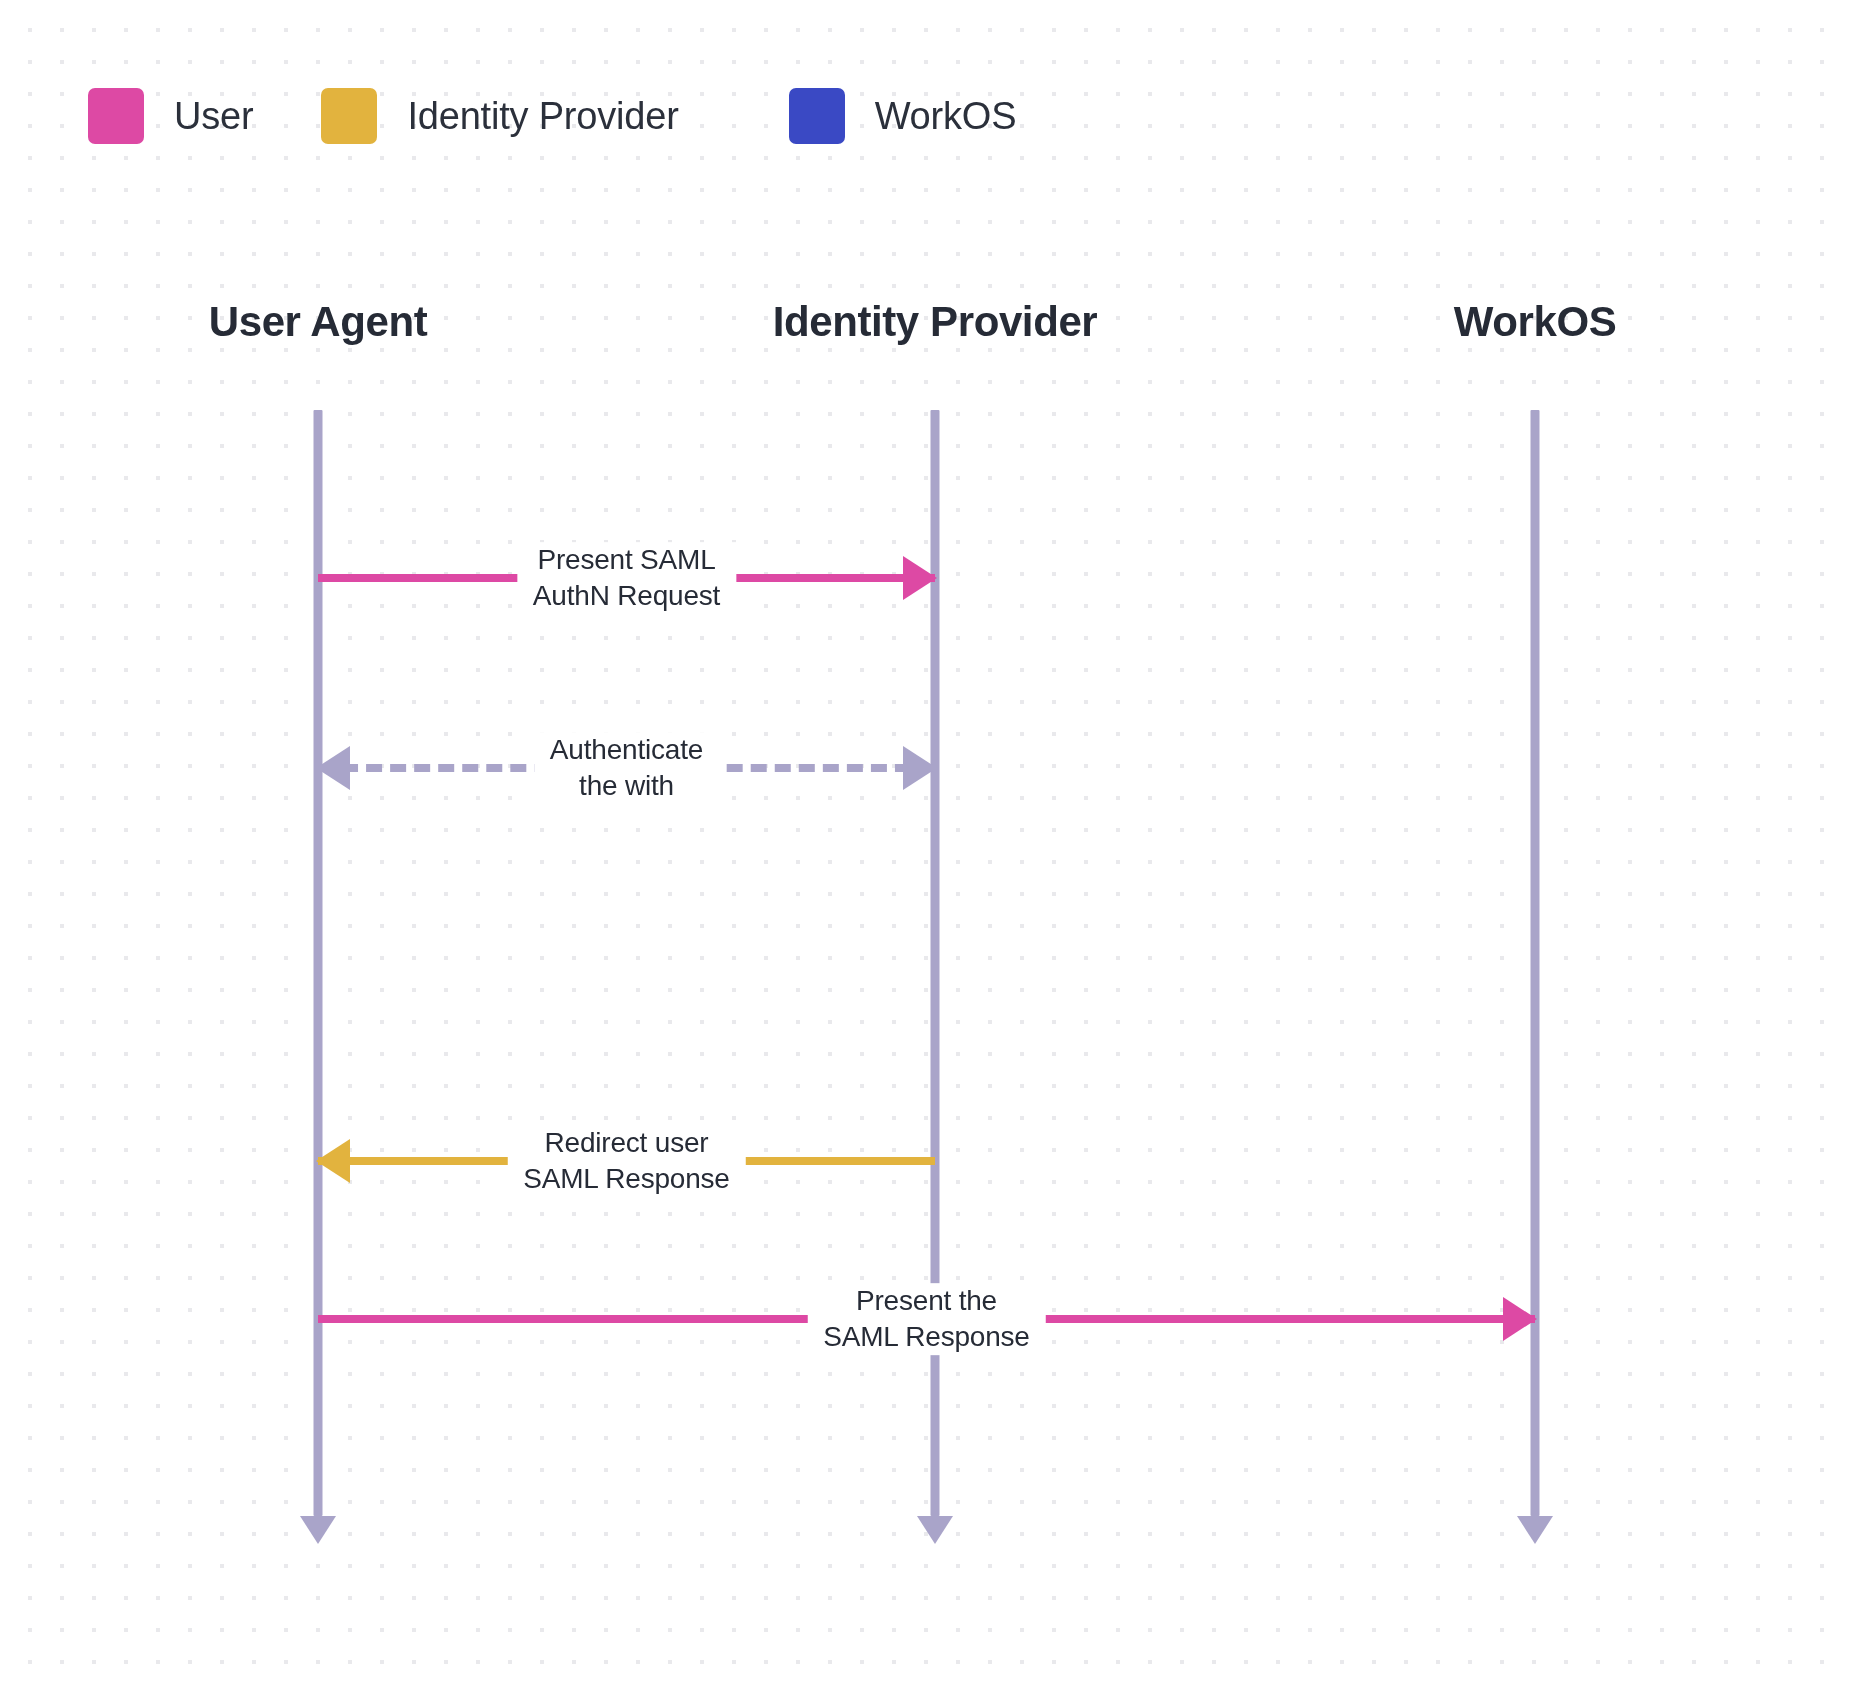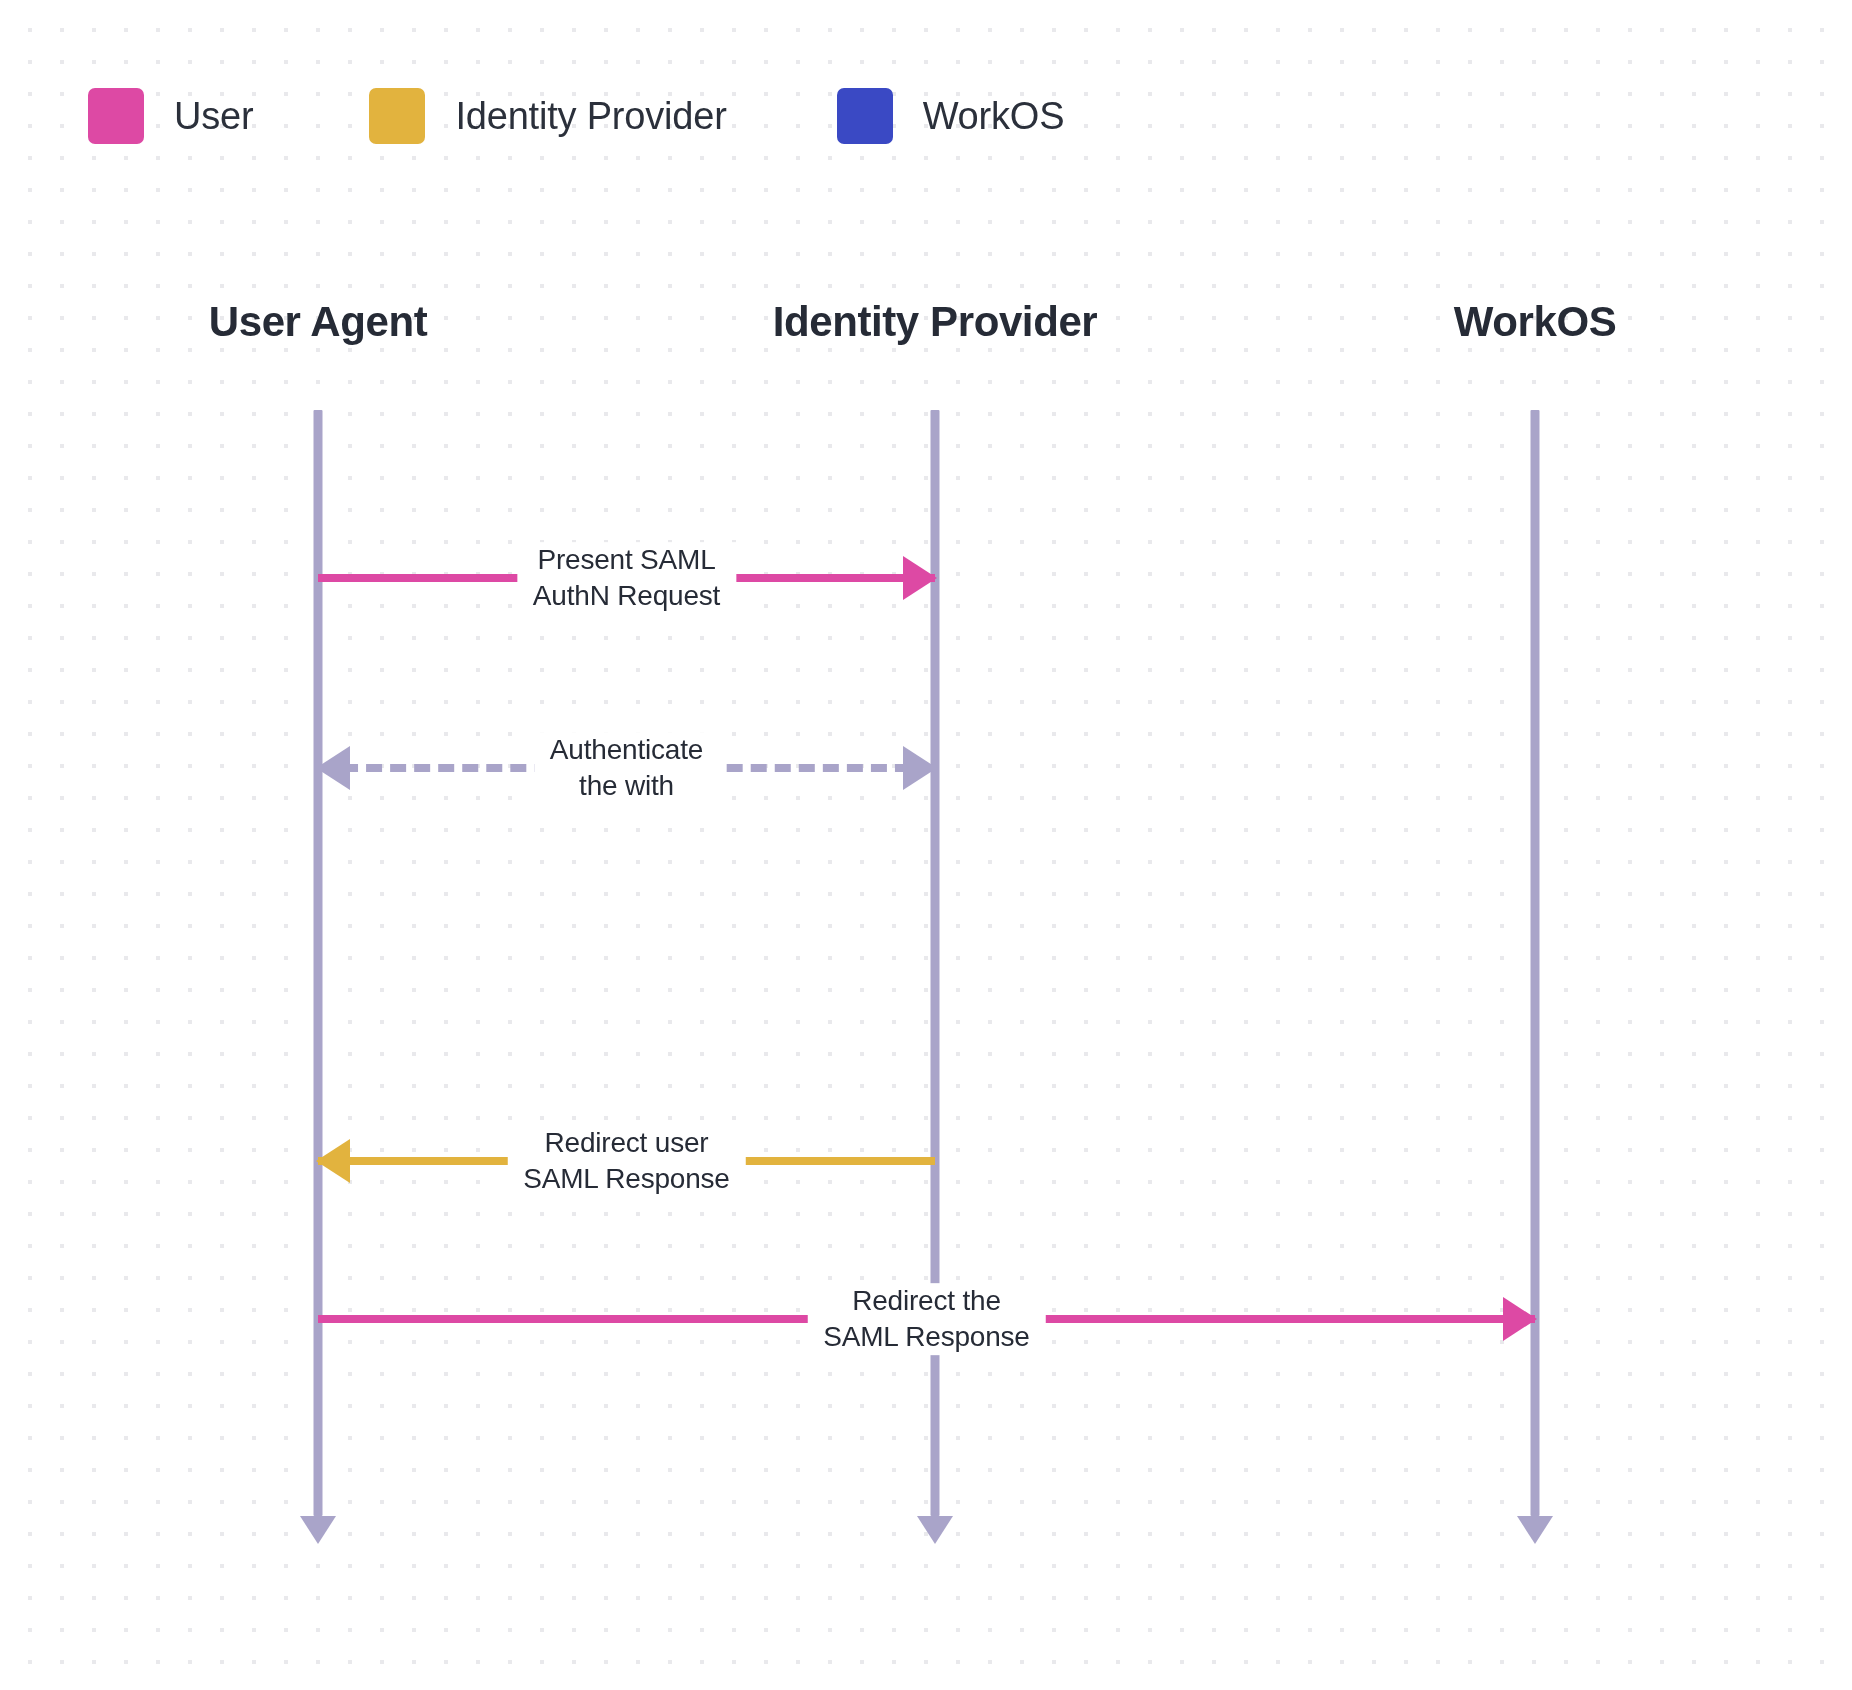--- a/index.html
+++ b/index.html
@@ -44,21 +44,21 @@
     border-radius: 7px;
     flex: 0 0 auto;
   }
   .legend-label {
     margin-left: 30px;
     font-size: 38px;
     color: #2b303b;
     letter-spacing: -0.2px;
     white-space: nowrap;
   }
-  .legend-item.item-0 { margin-right: 116px; }
+  .legend-item.item-0 { margin-right: 68px; }
   .legend-item.item-1 { margin-right: 110px; }
 
   
   .participant-head {
     position: absolute;
     transform: translateX(-50%);
     font-size: 42px;
     font-weight: bold;
     color: #262b36;
     white-space: nowrap;
@@ -209,18 +209,18 @@
     <div class="msg-label">
       <span class="ln">Redirect user</span>
       <span class="ln">SAML Response</span>
     </div>
   </div>
 
   <div class="msg" id="msg-3" style="left: 318px; width: 1217px; top: 1319px; color: rgb(221, 73, 164);">
     <div class="msg-line solid"></div>
     <div class="arrowhead right"></div>
     <div class="msg-label">
-      <span class="ln">Redirect the</span>
+      <span class="ln">Present the</span>
       <span class="ln">SAML Response</span>
     </div>
   </div>
 
 </div>
 
 </body></html>

